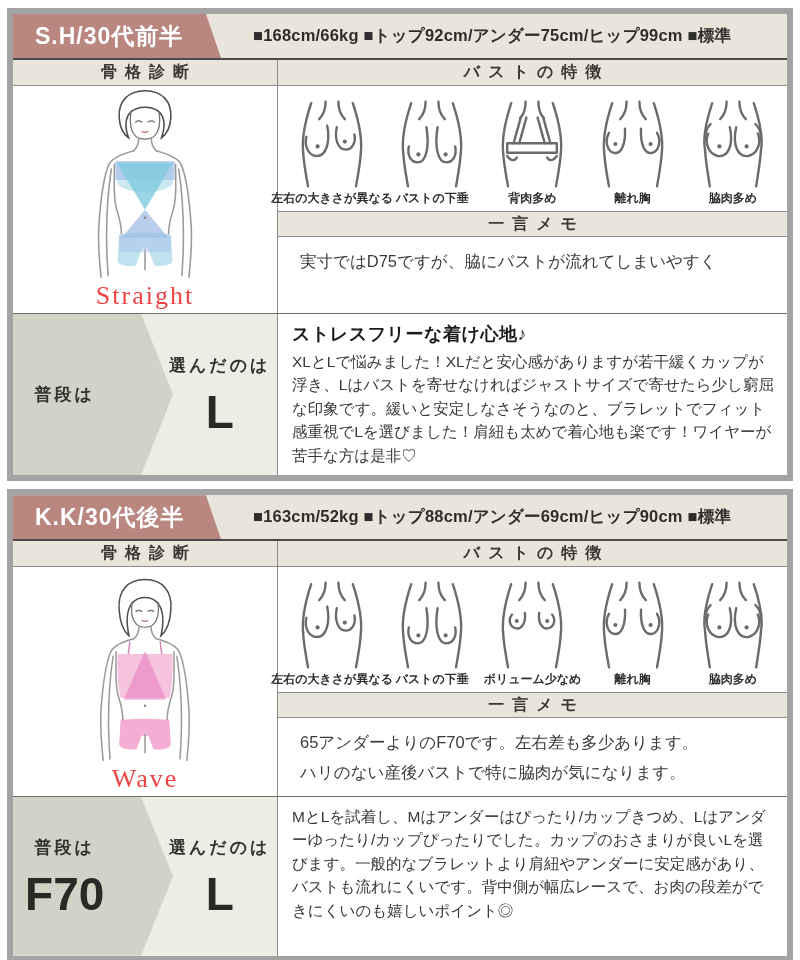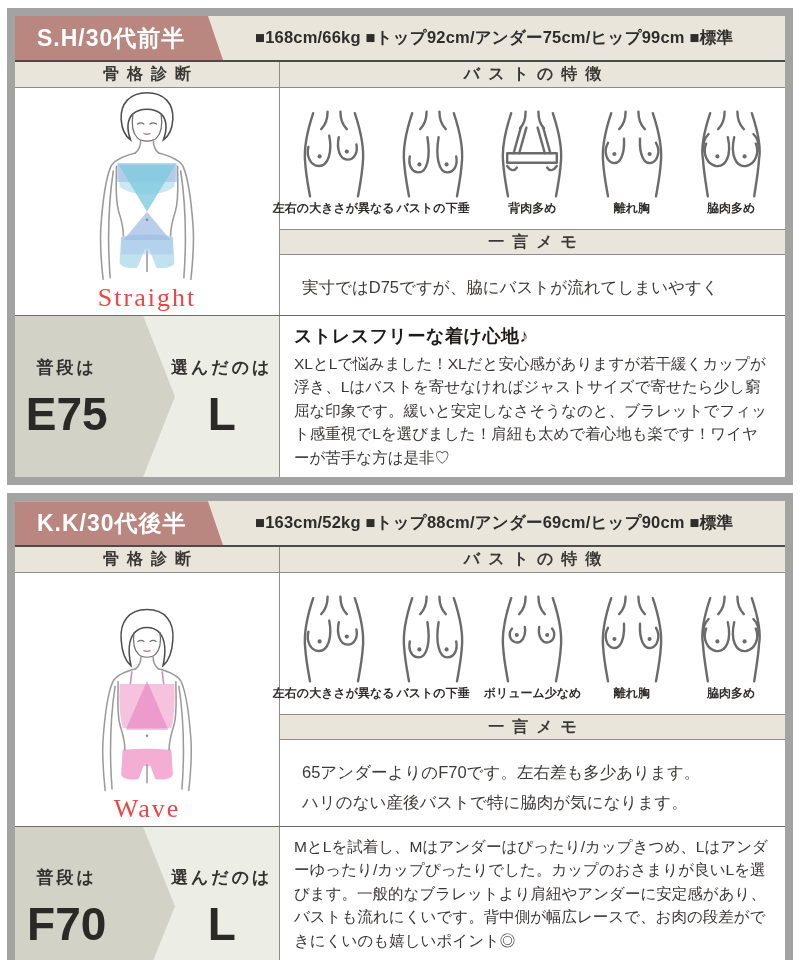--- a/index.html
+++ b/index.html
@@ -1,34 +1,34 @@
 <!DOCTYPE html>
 <html style="--accent-rose: #b98780; --band-beige: #eae5da; --arrow-dark: #d2d3c6; --panel-light: #eceee6;"><head>
 <meta charset="utf-8">
 <style>
   * { margin:0; padding:0; box-sizing:border-box; }
   html,body { width:800px; background:#ffffff; font-family:"Liberation Sans", sans-serif; color:#333; }
   body { padding:8px 7px; }
 
-  .card { border:8px solid #a3a3a3; background:#fff; }
+  .card { border:6px solid #a3a3a3; background:#fff; }
   .card + .card { margin-top:8px; }
 
   
   .card-header { position:relative; height:46px; background:var(--band-beige,#eae5da); display:flex; align-items:center; border-bottom:2px solid #4d4b49; }
   .ribbon { position:absolute; left:0; top:0; height:100%; width:208px;
             background:var(--accent-rose,#b98780);
             clip-path:polygon(0 0, calc(100% - 15px) 0, 100% 100%, 0 100%);
             display:flex; align-items:center; }
   .ribbon span { color:#fff; font-weight:bold; font-size:23px; letter-spacing:1px; padding-left:22px; white-space:nowrap; }
   .specs { margin-left:240px; font-weight:bold; font-size:16.5px; color:#2f2d2b; letter-spacing:0.2px; white-space:nowrap; }
 
   
   .card-main { display:flex; }
   .left-col { width:265px; border-right:1px solid #8f8d89; display:flex; flex-direction:column; }
-  .right-col { flex:1; display:flex; flex-direction:column;gap:8px; }
+  .right-col { flex:1; display:flex; flex-direction:column; }
 
   .band { height:26px; background:var(--band-beige,#eae5da); border-bottom:1px solid #8f8d89;
           display:flex; align-items:center; justify-content:center;
           font-weight:bold; font-size:16px; color:#3a3834; letter-spacing:8px; padding-left:8px; }
 
   .figure-area { flex:1; display:flex; flex-direction:column; align-items:center; justify-content:flex-end; padding-bottom:2px; }
   .figure-label { font-family:"Liberation Serif", serif; font-size:26px; color:#ef4444; letter-spacing:2px; line-height:1.1; }
 
   .busts { height:125px; display:flex; align-items:flex-end; justify-content:space-evenly; padding:16px 4px 4px 4px; }
   .bust { display:flex; flex-direction:column; align-items:center; width:20%; }
@@ -221,21 +221,20 @@
       </div>
     </div>
   </div>
 
   <div class="card-bottom" style="min-height:158px;">
     <div class="size-panel">
       <div class="arrow-shape"></div>
       <div class="size-cols">
         <div class="size-col usual">
           <div class="size-label">普段は</div>
-          <div class="size-value">E75</div>
         </div>
         <div class="size-col chosen">
           <div class="size-label">選んだのは</div>
           <div class="size-value">L</div>
         </div>
       </div>
     </div>
     <div class="review">
       <div class="review-title">ストレスフリーな着け心地♪</div>
       <div class="review-body">XLとLで悩みました！XLだと安心感がありますが若干緩くカップが浮き、Lはバストを寄せなければジャストサイズで寄せたら少し窮屈な印象です。緩いと安定しなさそうなのと、ブラレットでフィット感重視でLを選びました！肩紐も太めで着心地も楽です！ワイヤーが苦手な方は是非♡</div>

